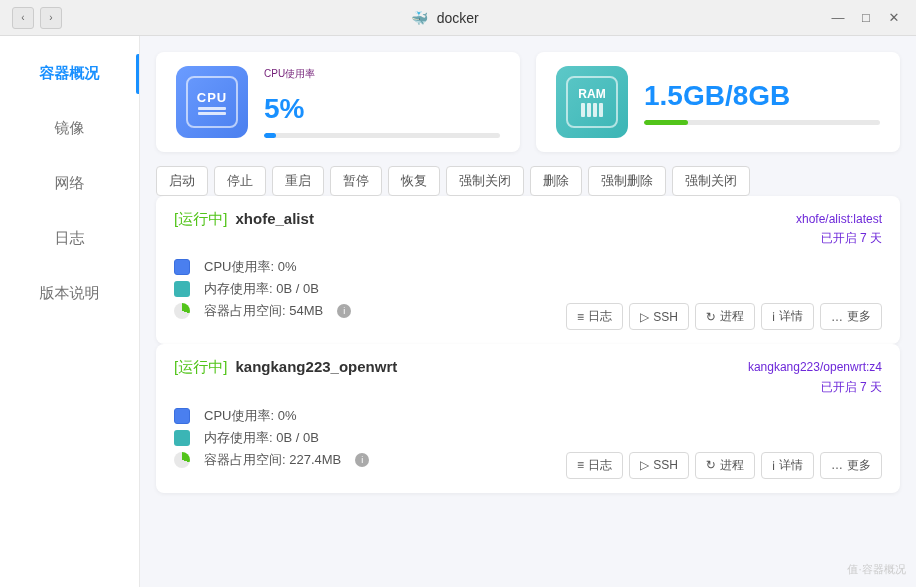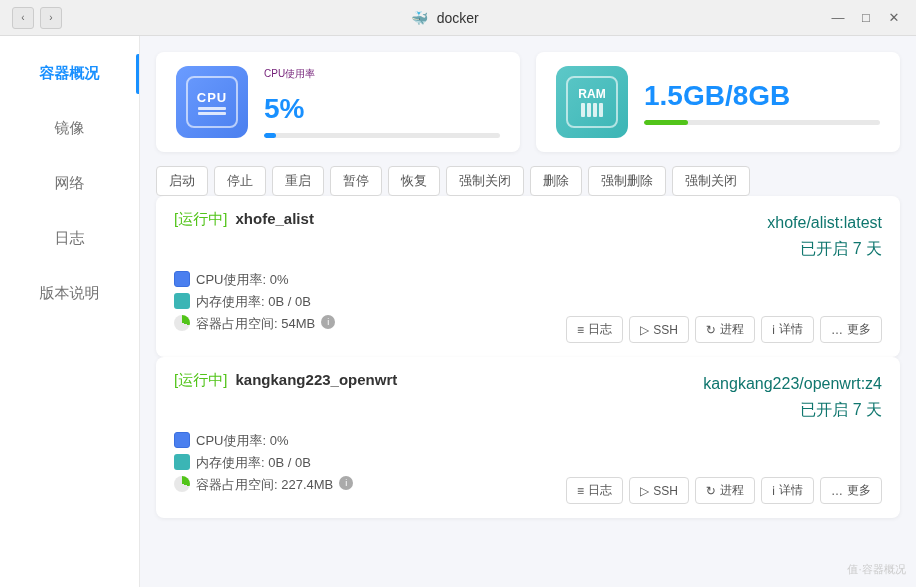--- a/index.html
+++ b/index.html
@@ -113,24 +113,24 @@
     }
     .container-name {
       font-size: 15px; color: #333;
     }
     .container-name .running-badge {
       color: #52c41a; font-weight: normal; margin-right: 4px;
     }
     .container-name .name-text {
       font-weight: bold;
     }
-    .container-meta { text-align: right; font-size: 16px; color: #0f766e; line-height: 1.6; }
+    .container-meta { text-align: right; font-size: 12px; color: #6d28d9; line-height: 1.6; }
     .container-stats { display: flex; flex-direction: column; gap: 4px; margin-bottom: 10px; }
     .stat-line {
-      display: flex; align-items: flex-start; gap: 6px; font-size: 13px; color: #555;
+      display: flex; align-items: center; gap: 14px; font-size: 13px; color: #555;
     }
     .stat-line-icon {
       width: 16px; height: 16px; border-radius: 3px; flex-shrink: 0;
       display: flex; align-items: center; justify-content: center;
     }
     .icon-cpu-small {
       background: #4a7fef;
       border: 1px solid #3a6fdf;
     }
     .icon-mem-small {

